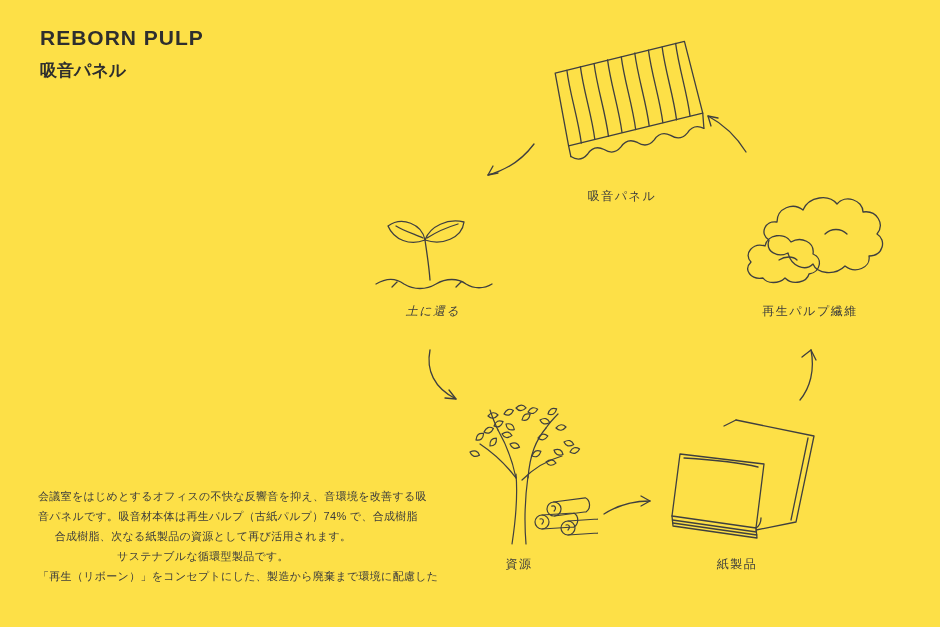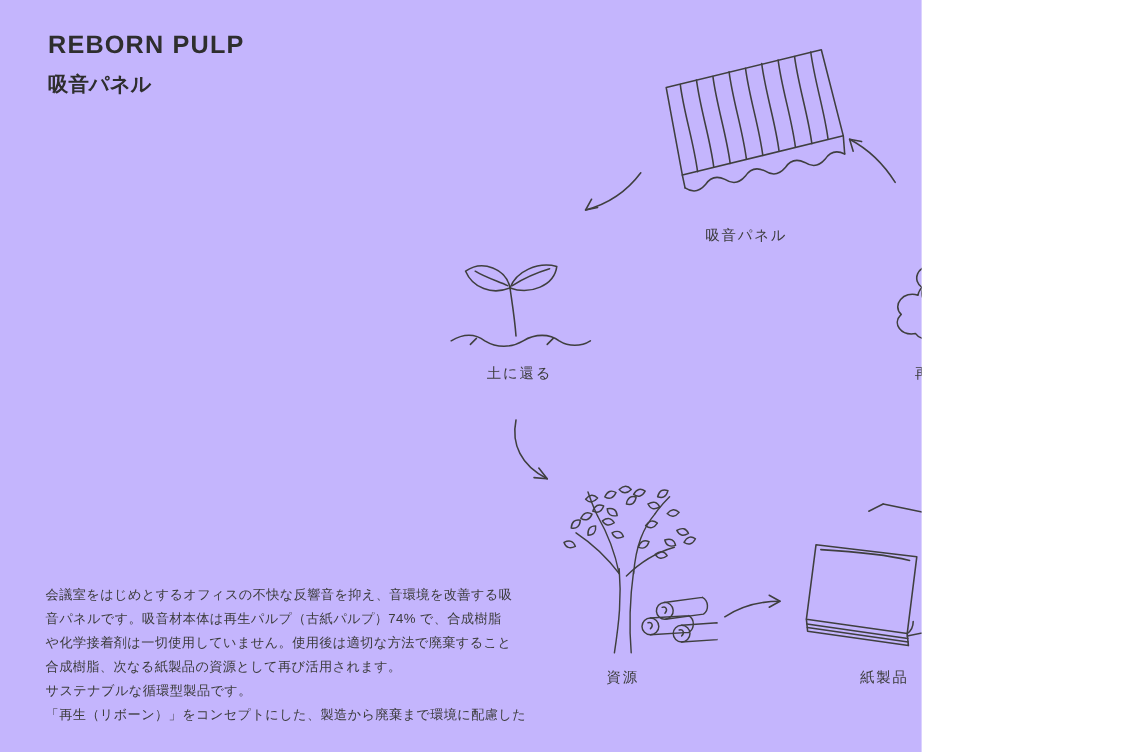--- a/index.html
+++ b/index.html
@@ -1,35 +1,35 @@
 <!DOCTYPE html>
 <html><head>
 <meta charset="utf-8">
 <style>
   html,body{margin:0;padding:0;background:#ffffff;}
   .canvas{
     position:relative;
-    width:768px;height:627px;
-    background:#c4b5fd;
+    width:940px;height:627px;
+    background:#fde047;
     font-family:"Liberation Sans","DejaVu Sans",sans-serif;
     color:#3c3c3c;
     overflow:hidden;
   }
   .title-block{position:absolute;left:40px;top:26px;}
   .title-en{font-size:21px;font-weight:700;letter-spacing:1px;color:#2e2e2e;}
   .title-ja{font-size:17px;font-weight:700;margin-top:9px;color:#2e2e2e;}
   .node-label{
     position:absolute;transform:translateX(-50%);
     font-size:12px;letter-spacing:1.5px;color:#3c3c3c;white-space:nowrap;
   }
   .illustration{position:absolute;}
   .illustration svg{display:block;}
   .description{
     position:absolute;left:38px;top:486px;width:330px;
-    font-size:11px;line-height:20px;color:#3c3c3c;letter-spacing:0.3px;
+    font-size:11px;line-height:20px;color:#3c3c3c;letter-spacing:0.3px;text-align:center;
   }
   .desc-line{white-space:nowrap;}
 </style>
 </head>
 <body>
 
 <div class="canvas">
 
   <div class="title-block">
     <div class="title-en">REBORN PULP</div>
@@ -76,21 +76,21 @@
         <path d="M59,40 C44,46 28,40 22,26 C36,16 56,24 59,40 Z"></path>
         <path d="M59,40 C64,26 82,18 98,22 C96,38 76,46 59,40 Z"></path>
         <path d="M57,38 C48,34 38,31 30,26"></path>
         <path d="M61,38 C72,31 82,27 92,24"></path>
         <path d="M10,84 C20,78 30,78 38,84 C48,90 60,90 70,84 C80,78 92,78 100,84 C108,89 118,89 126,84"></path>
         <path d="M26,87 l5,-5"></path>
         <path d="M90,87 l5,-5"></path>
       </g>
     </svg>
   </div>
-  <div class="node-label" style="left:433px;top:303px;">土に還る</div>
+  <div class="node-label" style="left:433px;top:303px;font-style:italic;">土に還る</div>
 
   <div class="illustration" style="left:446px;top:386px;">
     <svg width="152" height="168" viewBox="0 0 152 168">
       <g fill="none" stroke-width="1.2" stroke-linecap="round" stroke-linejoin="round" stroke="#3f3f3f">
         <path d="M66,158 C70,132 72,112 70,88"></path>
         <path d="M80,158 C78,134 79,112 82,90"></path>
         <path d="M70,92 C58,76 46,66 34,58"></path>
         <path d="M70,92 C66,72 60,58 52,44"></path>
         <path d="M82,92 C84,68 90,54 100,42"></path>
         <path d="M76,94 C88,82 102,74 116,70"></path>
@@ -198,19 +198,18 @@
       <g fill="none" stroke-width="1.3" stroke-linecap="round" stroke-linejoin="round" stroke="#3f3f3f">
         <path d="M46,46 C36,30 25,19 8,10"></path>
         <path d="M8,10 L18,12 M8,10 L11,20"></path>
       </g>
     </svg>
   </div>
 
   <div class="description">
     <div class="desc-line">会議室をはじめとするオフィスの不快な反響音を抑え、音環境を改善する吸</div>
     <div class="desc-line">音パネルです。吸音材本体は再生パルプ（古紙パルプ）74% で、合成樹脂</div>
-    <div class="desc-line">や化学接着剤は一切使用していません。使用後は適切な方法で廃棄すること</div>
     <div class="desc-line">合成樹脂、次なる紙製品の資源として再び活用されます。</div>
     <div class="desc-line">サステナブルな循環型製品です。</div>
     <div class="desc-line">「再生（リボーン）」をコンセプトにした、製造から廃棄まで環境に配慮した</div>
   </div>
 
 </div>
 
 </body></html>

